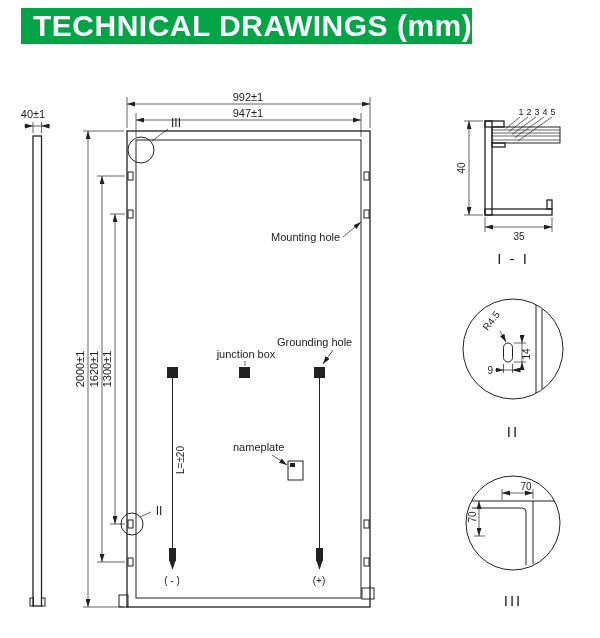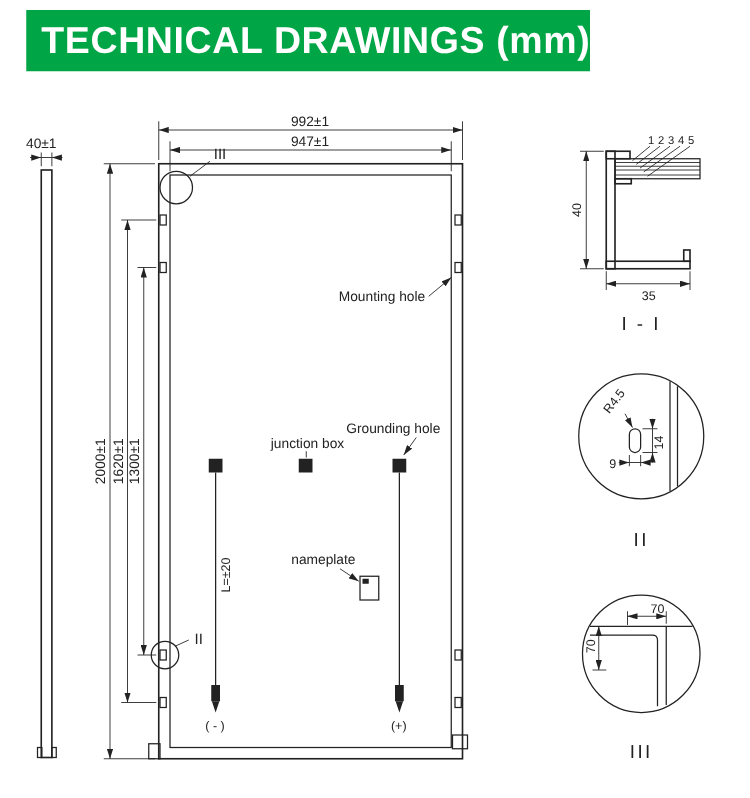--- a/index.html
+++ b/index.html
@@ -6,21 +6,21 @@
   html, body { margin: 0; padding: 0; }
   body {
     width: 600px; height: 638px;
     position: relative;
     background: #ffffff;
     overflow: hidden;
     font-family: "Liberation Sans", sans-serif;
   }
   .banner {
     position: absolute; left: 21px; top: 8px;
-    width: 451px; height: 49px;
+    width: 451px; height: 36px;
     background: var(--accent, #00A546);
     display: flex; align-items: center;
     padding: 12px 12px;
     text-align: center;
   }
   .banner span {
     color: #ffffff; font-size: 30px; font-weight: 700;
     letter-spacing: 0.5px; white-space: nowrap;
   }
   svg.drawing { position: absolute; left: 0; top: 0; }

